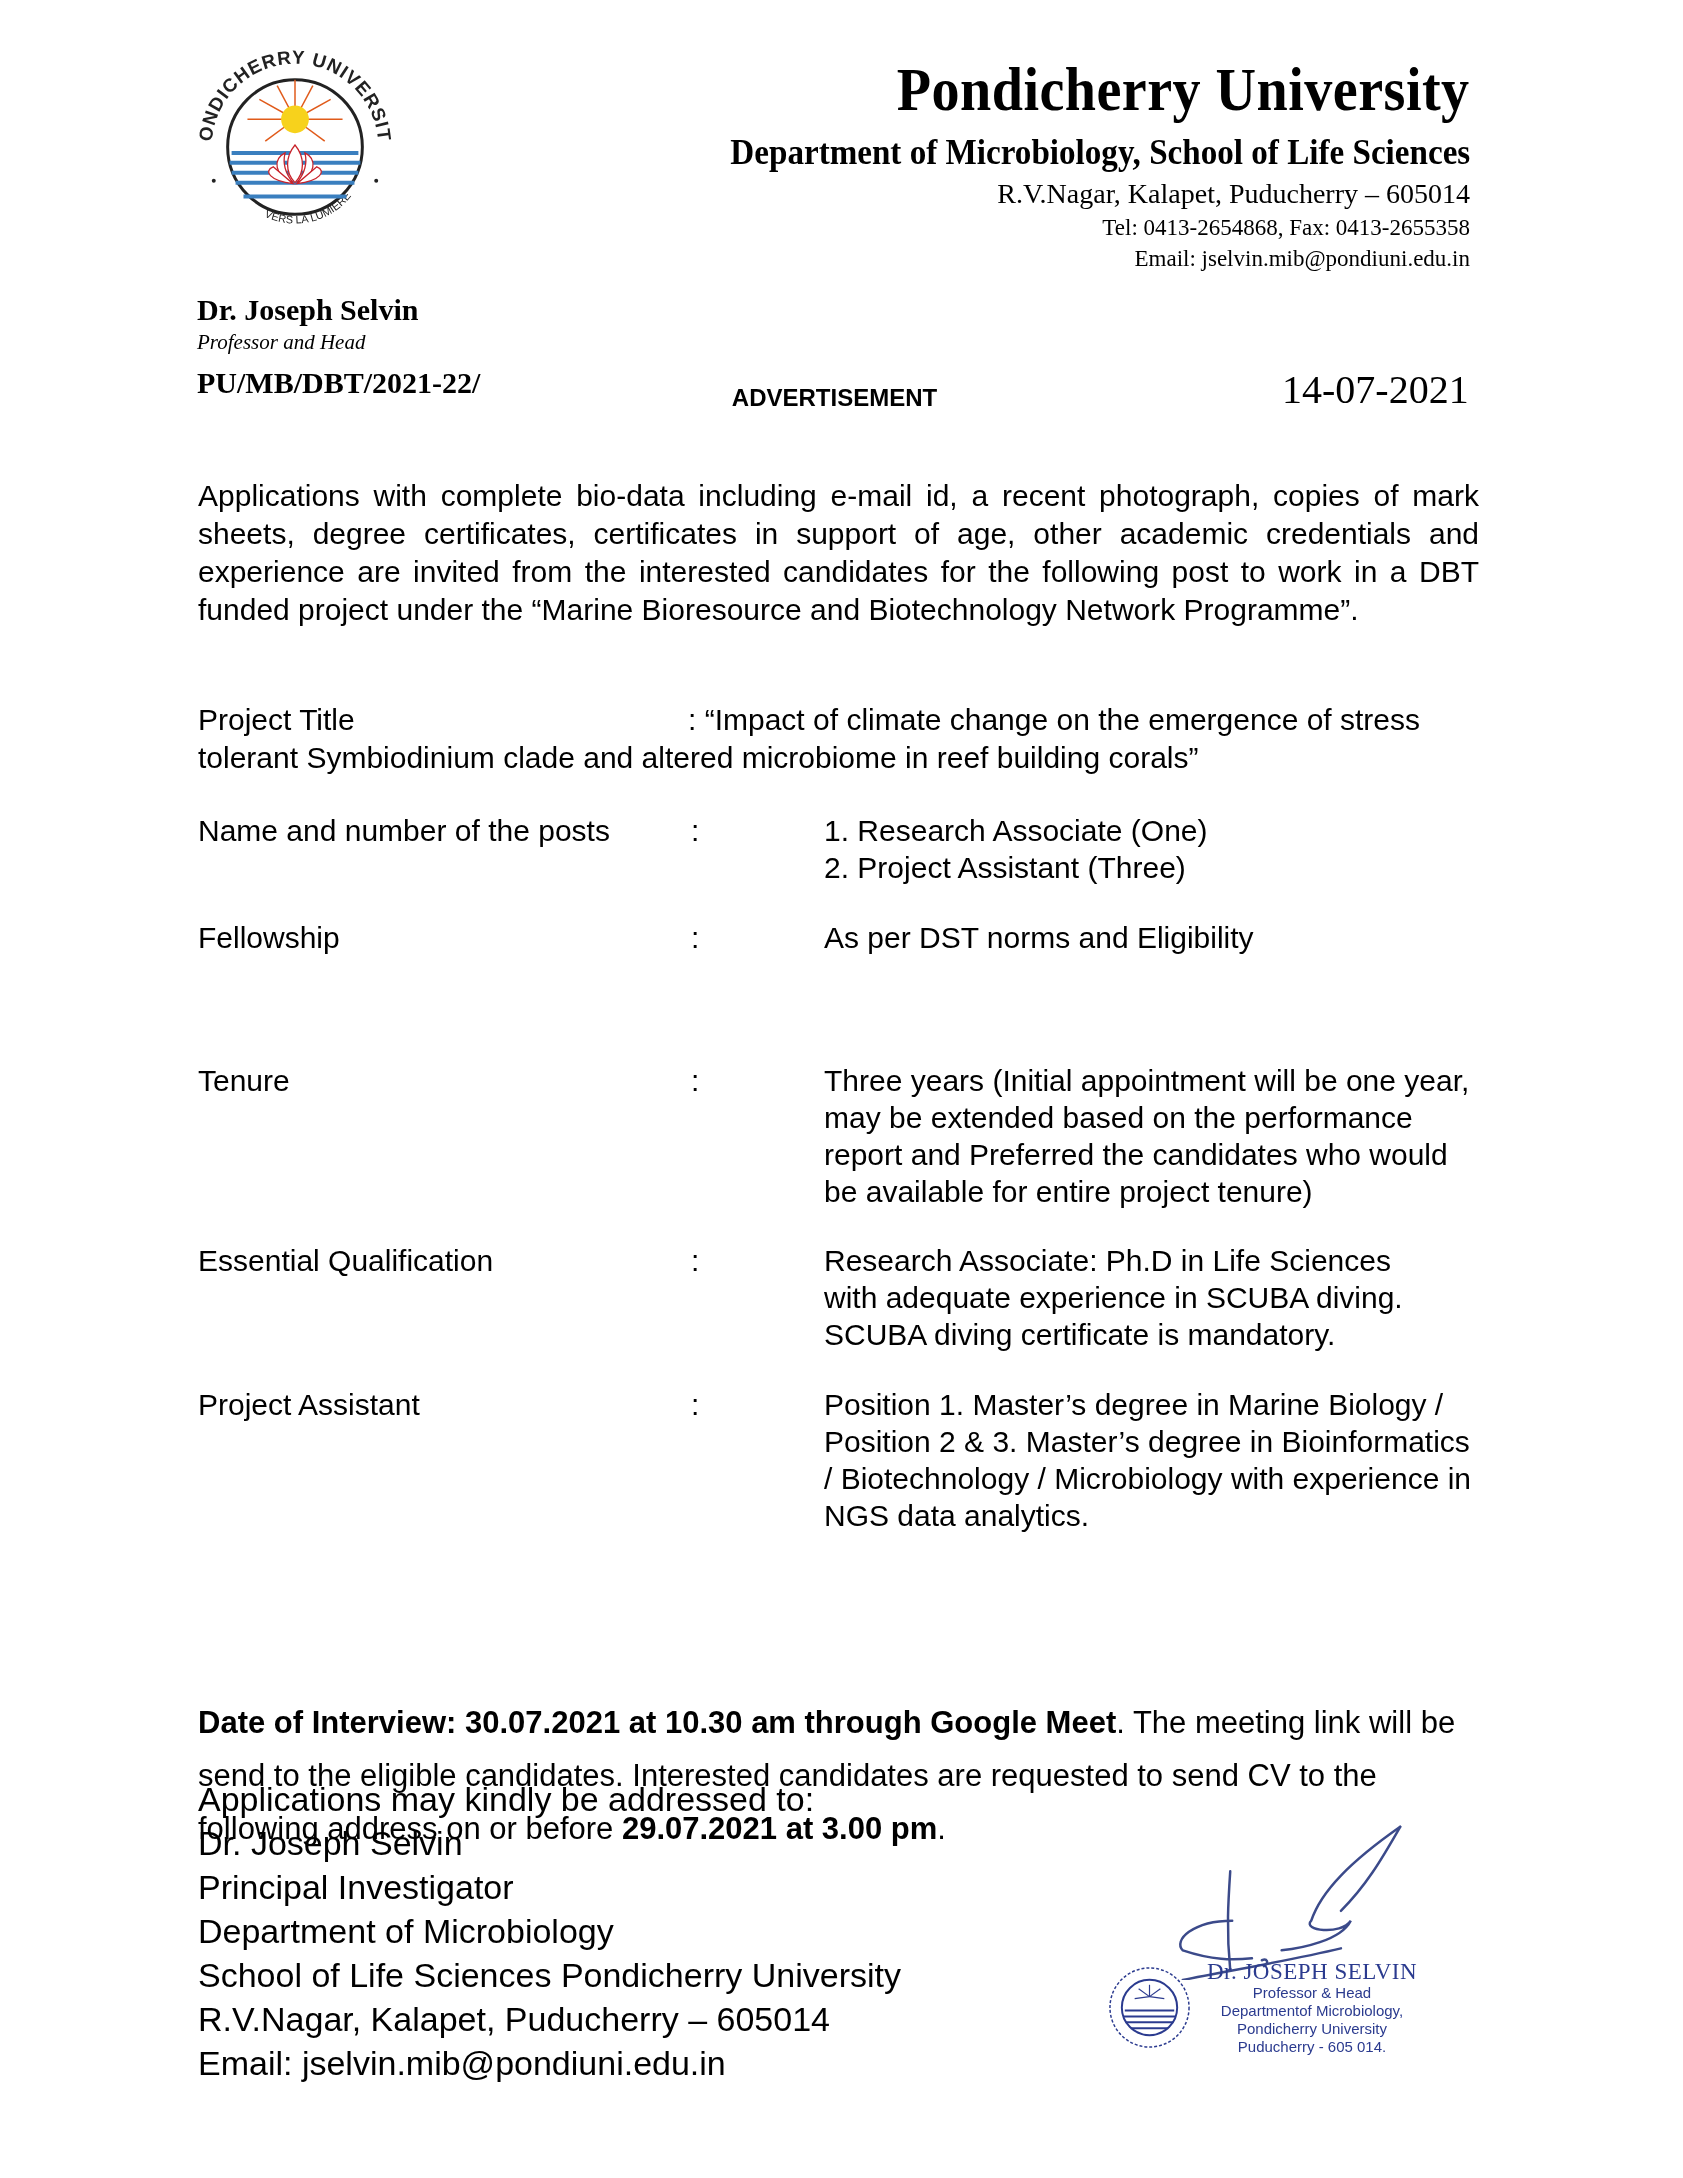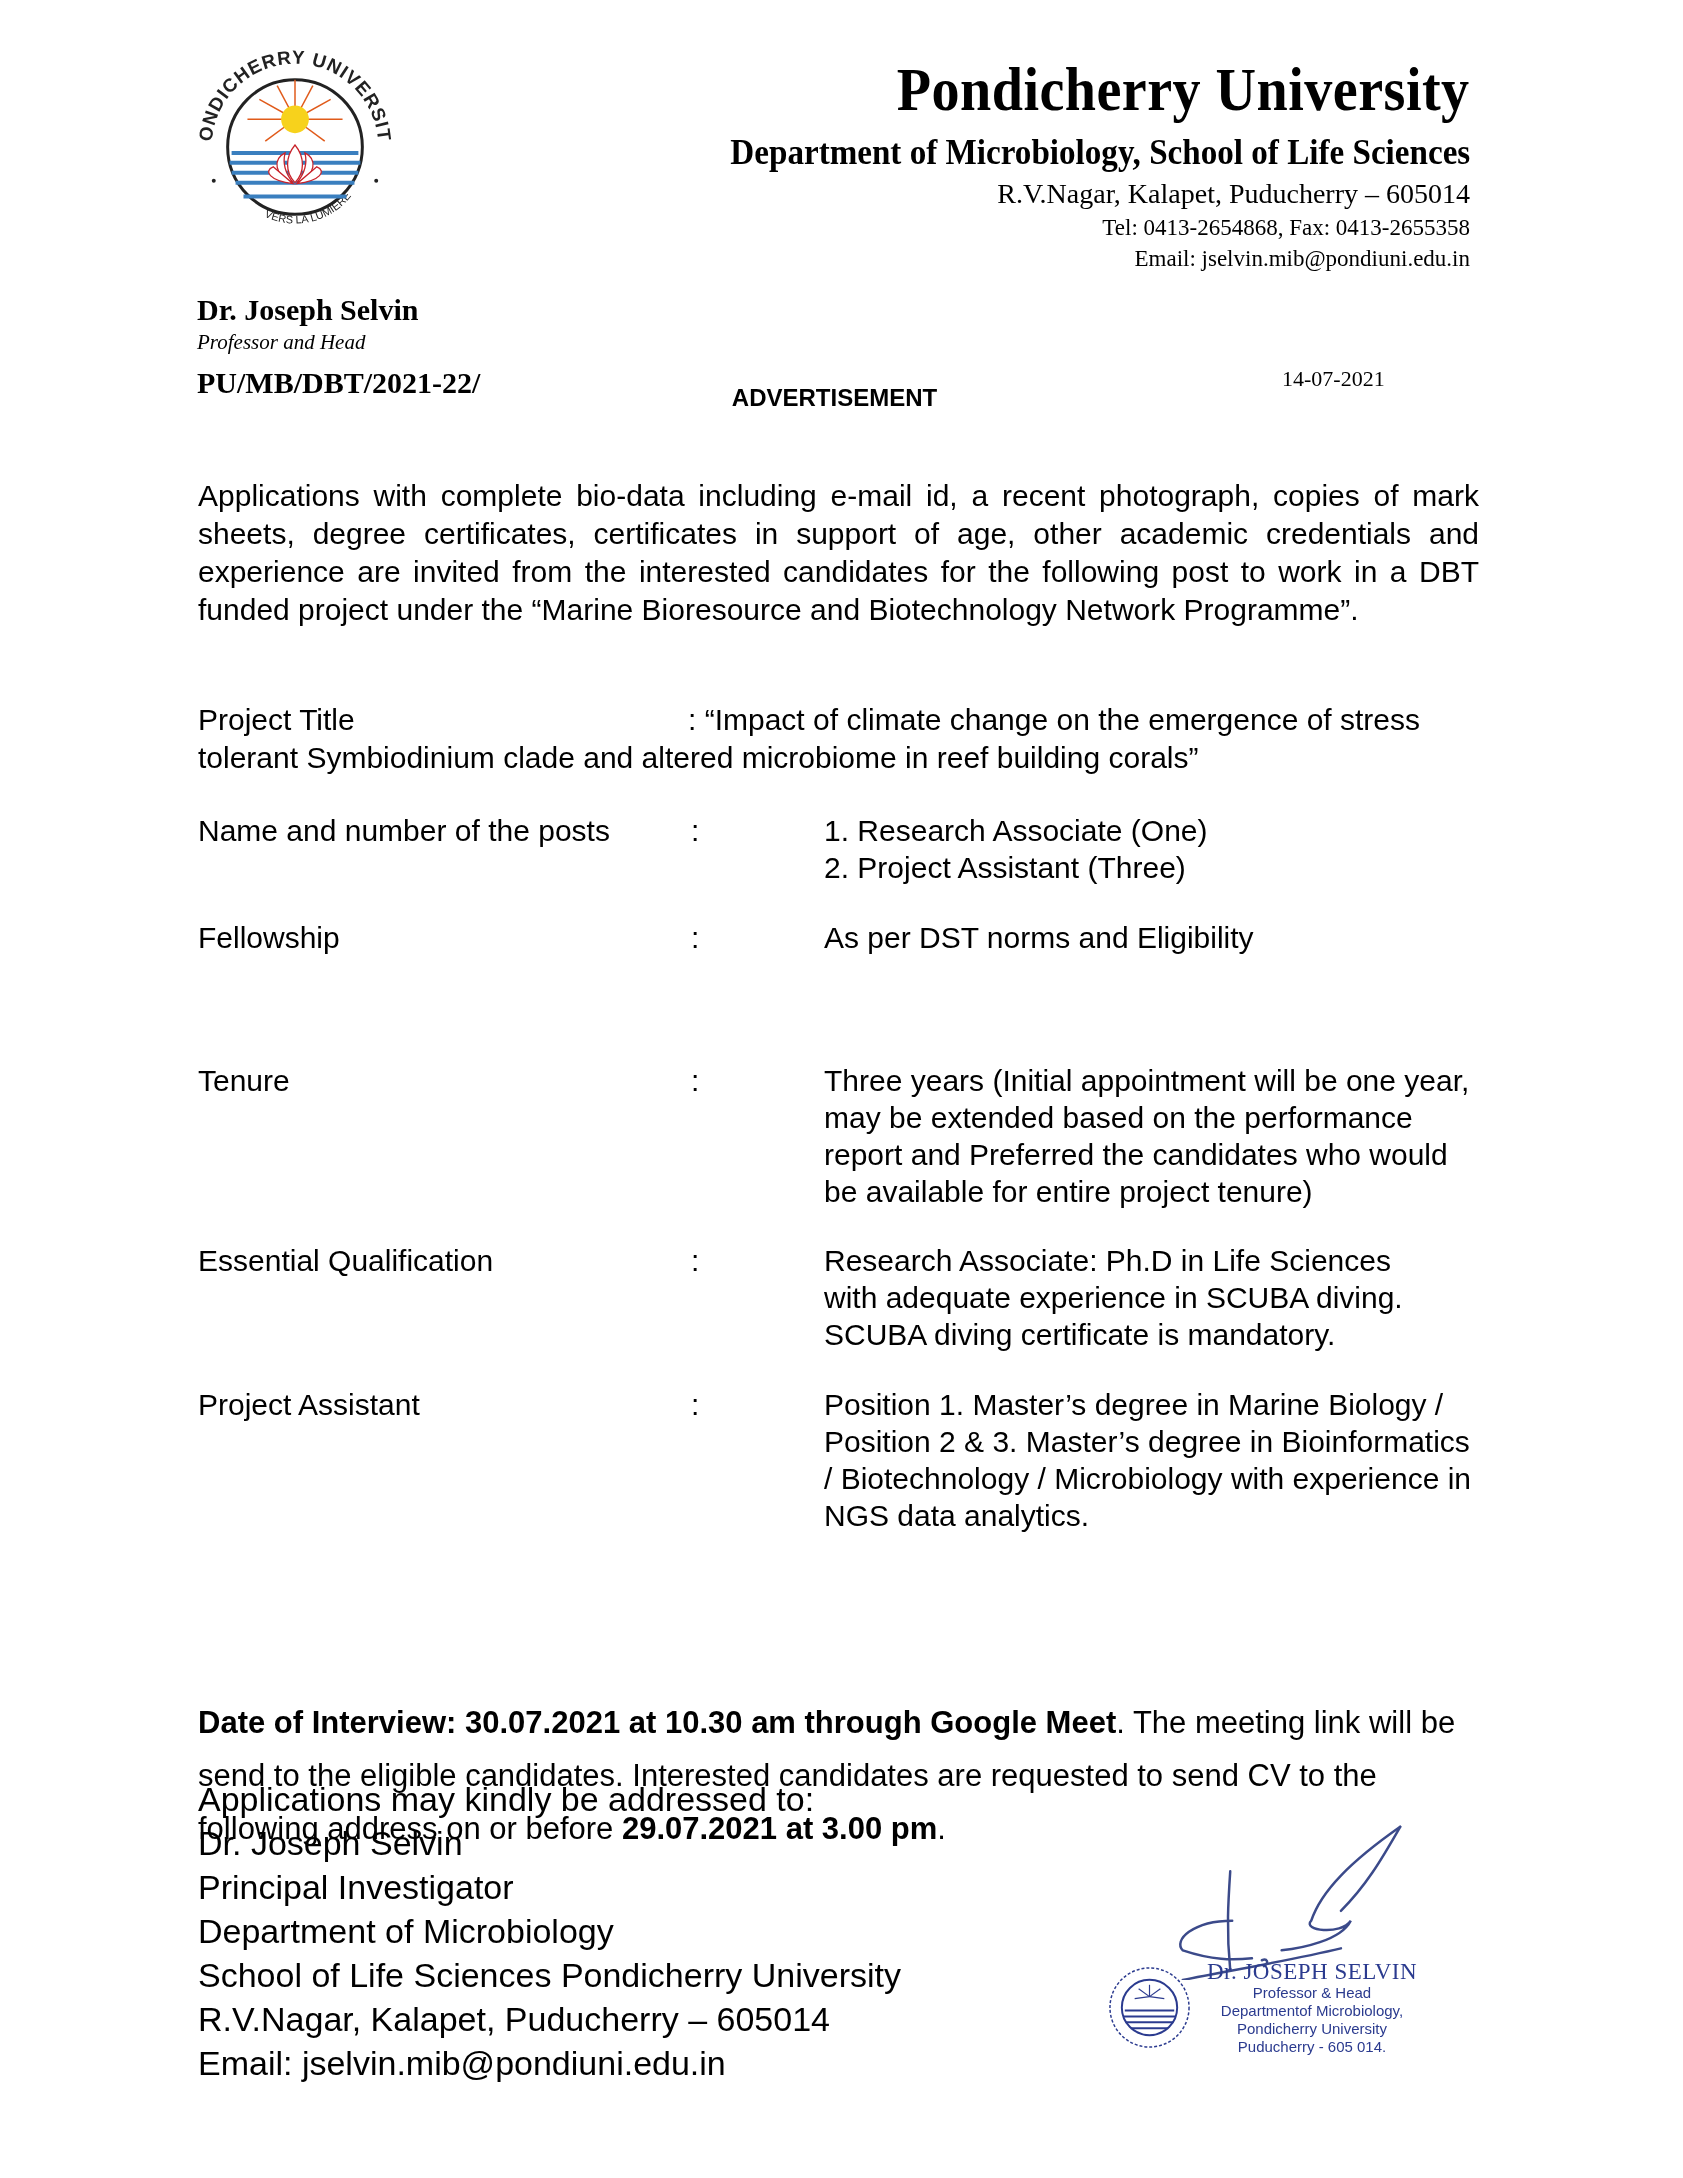--- a/index.html
+++ b/index.html
@@ -9,21 +9,21 @@
   .sans { font-family:"Liberation Sans", "DejaVu Sans", sans-serif; }
   #logo { left:190px; top:42px; width:210px; height:210px; }
   #uni-title { right:213px; top:55px; font-size:61px; font-weight:bold; letter-spacing:0.5px; transform:scaleX(0.92); transform-origin:right center; }
   #dept-line { right:213px; top:131px; font-size:36px; font-weight:bold; transform:scaleX(0.92); transform-origin:right center; }
   #addr { right:213px; top:178px; font-size:28px; }
   #tel { right:213px; top:215px; font-size:23px; }
   #email-head { right:213px; top:246px; font-size:23px; }
   #sender-name { left:197px; top:293px; font-size:30px; font-weight:bold; }
   #sender-title { left:197px; top:330px; font-size:21px;font-style:italic; }
   #ref-no { left:197px; top:366px; font-size:30px;font-weight:bold; }
-  #ref-date { left:1282px; top:366px; font-size:22px;text-align:center; }
+  #ref-date { left:1282px; top:366px; font-size:40px;text-align:center; }
   #ad-title { left:0; width:1683px; text-align:center; top:384px; font-size:24px; font-weight:bold; padding-left:0; }
   #ad-title span { display:inline-block; margin-left:-14px; }
   .body-text { font-size:30px; line-height:38px; }
   #intro { left:198px; top:477px; width:1281px; text-align:justify; text-align-last:left; }
   #project-title-block { left:198px; top:701px; width:1281px; }
   .pt-label { display:inline-block; width:490px; }
   .row { position:absolute; left:198px; width:1287px; font-size:30px; line-height:37px; }
   .row .lbl { position:absolute; left:0; top:0; }
   .row .colon { position:absolute; left:493px; top:0; }
   .row .val { position:absolute; left:590px; top:0; width:703px;margin-left:36px; }

